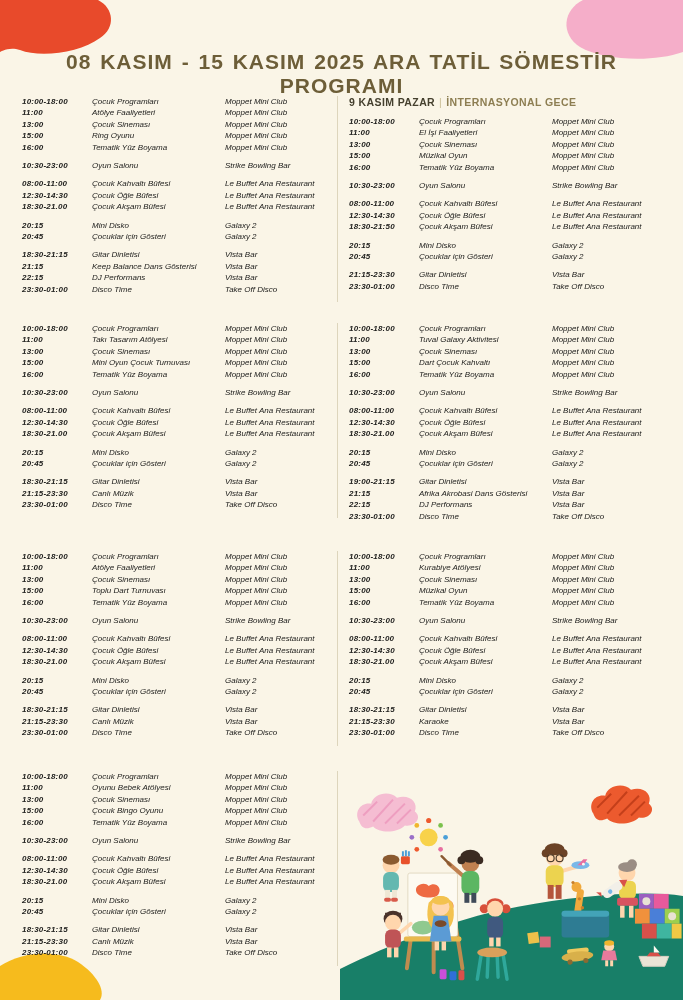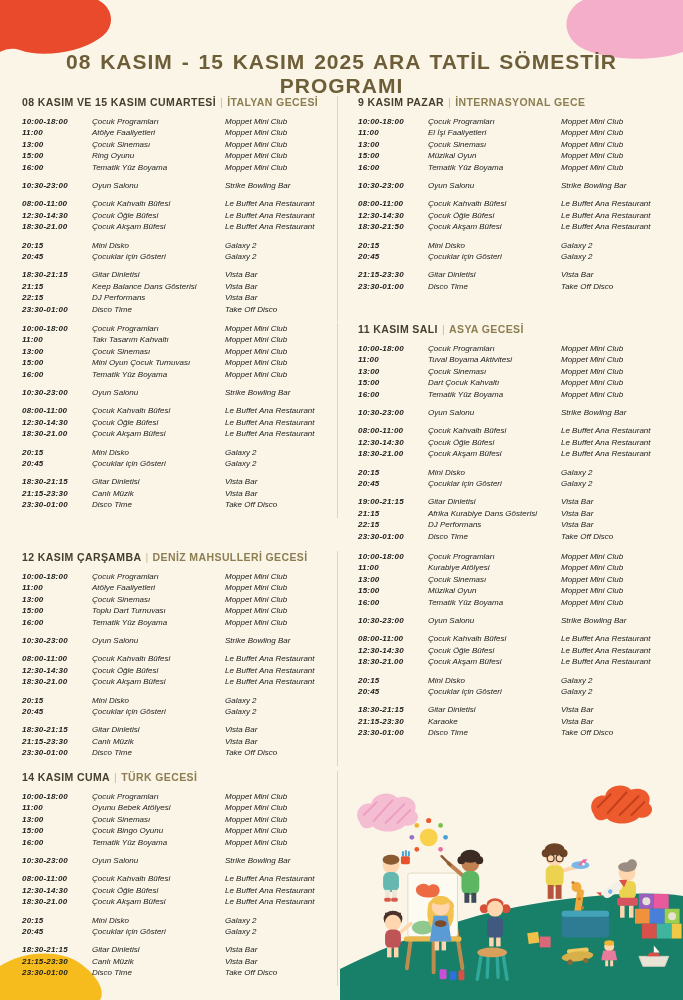--- a/index.html
+++ b/index.html
@@ -10,21 +10,21 @@
   }
   html,body{margin:0;padding:0;background:#e9e9e9;}
   .page{position:relative;width:683px;height:1000px;margin:0 auto;overflow:hidden;
         background:var(--background);font-family:"Liberation Sans",sans-serif;}
   .deco{position:absolute;left:0;top:0;pointer-events:none;}
   .page-title{position:absolute;top:50px;left:0;right:0;margin:0;text-align:center;
         font-size:21px;font-weight:bold;color:var(--title-text);
         letter-spacing:1px;word-spacing:2px;}
   .day-section{position:absolute;}
   .col-left{left:22px;width:315px;border-right:1px solid var(--divider);}
-  .col-right{left:358px;width:322px;}
+  .col-right{left:349px;width:322px;}
   .band-0{top:96px;} .band-1{top:323px;} .band-2{top:551px;} .band-3{top:771px;}
   .sec-head{margin:0 0 8px 0;font-size:10.5px;font-weight:bold;color:var(--day-title);
         letter-spacing:0.4px;}
   .sec-head .sep{color:var(--sep);font-weight:normal;padding:0 4px;}
   .sec-head .theme{color:var(--theme-title);}
   .group{margin-bottom:7px;font-style:italic;}
   .row{display:flex;font-size:8px;line-height:11.4px;color:var(--row-text);}
   .row .t{width:70px;font-weight:bold;letter-spacing:0.2px;flex:none;}
   .row .a{width:133px;flex:none;}
   .row .v{flex:1;}
@@ -38,21 +38,20 @@
   <svg class="deco" width="683" height="1000" viewBox="0 0 683 1000" aria-hidden="true">
     <path d="M0 0 L98 0 C114 8 116 28 100 38 C80 53 40 58 20 50 C9 46 0 52 0 52 Z" fill="var(--blob-orange)"></path>
     <path d="M683 0 L583 0 C563 10 560 34 580 47 C602 60 652 63 683 52 Z" fill="var(--blob-pink)"></path>
     <path d="M0 1000 L0 966 C22 951 58 949 78 962 C96 974 106 990 100 1000 Z" fill="var(--blob-yellow)"></path>
   </svg>
 
   <h1 class="page-title">08 KASIM - 15 KASIM 2025 ARA TATİL SÖMESTİR PROGRAMI</h1>
 
   <div id="sections">
       <section class="day-section col-left band-0">
-        <h2 class="sec-head"><span class="day">08 KASIM VE 15 KASIM CUMARTESİ</span><span class="sep">|</span><span class="theme">İTALYAN GECESİ</span></h2>
         <div class="group">
           <div class="row">
             <span class="t">10:00-18:00</span>
             <span class="a">Çocuk Programları</span>
             <span class="v">Moppet Mini Club</span>
           </div>
           <div class="row">
             <span class="t">11:00</span>
             <span class="a">Atölye Faaliyetleri</span>
             <span class="v">Moppet Mini Club</span>
@@ -212,21 +211,21 @@
       </section>
       <section class="day-section col-left band-1">
         <div class="group">
           <div class="row">
             <span class="t">10:00-18:00</span>
             <span class="a">Çocuk Programları</span>
             <span class="v">Moppet Mini Club</span>
           </div>
           <div class="row">
             <span class="t">11:00</span>
-            <span class="a">Takı Tasarım Kahvaltı</span>
+            <span class="a">Takı Tasarım Atölyesi</span>
             <span class="v">Moppet Mini Club</span>
           </div>
           <div class="row">
             <span class="t">13:00</span>
             <span class="a">Çocuk Sineması</span>
             <span class="v">Moppet Mini Club</span>
           </div>
           <div class="row">
             <span class="t">15:00</span>
             <span class="a">Mini Oyun Çocuk Turnuvası</span>
@@ -286,30 +285,29 @@
             <span class="v">Vista Bar</span>
           </div>
           <div class="row">
             <span class="t">23:30-01:00</span>
             <span class="a">Disco Time</span>
             <span class="v">Take Off Disco</span>
           </div>
         </div>
       </section>
       <section class="day-section col-right band-1">
-        <h2 class="sec-head"><span class="day">11 KASIM SALI</span><span class="sep">|</span><span class="theme">ASYA GECESİ</span></h2>
         <div class="group">
           <div class="row">
             <span class="t">10:00-18:00</span>
             <span class="a">Çocuk Programları</span>
             <span class="v">Moppet Mini Club</span>
           </div>
           <div class="row">
             <span class="t">11:00</span>
-            <span class="a">Tuval Boyama Aktivitesi</span>
+            <span class="a">Tuval Galaxy Aktivitesi</span>
             <span class="v">Moppet Mini Club</span>
           </div>
           <div class="row">
             <span class="t">13:00</span>
             <span class="a">Çocuk Sineması</span>
             <span class="v">Moppet Mini Club</span>
           </div>
           <div class="row">
             <span class="t">15:00</span>
             <span class="a">Dart Çocuk Kahvaltı</span>
@@ -358,37 +356,36 @@
           </div>
         </div>
         <div class="group">
           <div class="row">
             <span class="t">19:00-21:15</span>
             <span class="a">Gitar Dinletisi</span>
             <span class="v">Vista Bar</span>
           </div>
           <div class="row">
             <span class="t">21:15</span>
-            <span class="a">Afrika Kurabiye Dans Gösterisi</span>
+            <span class="a">Afrika Akrobasi Dans Gösterisi</span>
             <span class="v">Vista Bar</span>
           </div>
           <div class="row">
             <span class="t">22:15</span>
             <span class="a">DJ Performans</span>
             <span class="v">Vista Bar</span>
           </div>
           <div class="row">
             <span class="t">23:30-01:00</span>
             <span class="a">Disco Time</span>
             <span class="v">Take Off Disco</span>
           </div>
         </div>
       </section>
       <section class="day-section col-left band-2">
-        <h2 class="sec-head"><span class="day">12 KASIM ÇARŞAMBA</span><span class="sep">|</span><span class="theme">DENİZ MAHSULLERİ GECESİ</span></h2>
         <div class="group">
           <div class="row">
             <span class="t">10:00-18:00</span>
             <span class="a">Çocuk Programları</span>
             <span class="v">Moppet Mini Club</span>
           </div>
           <div class="row">
             <span class="t">11:00</span>
             <span class="a">Atölye Faaliyetleri</span>
             <span class="v">Moppet Mini Club</span>
@@ -539,21 +536,20 @@
             <span class="v">Vista Bar</span>
           </div>
           <div class="row">
             <span class="t">23:30-01:00</span>
             <span class="a">Disco Time</span>
             <span class="v">Take Off Disco</span>
           </div>
         </div>
       </section>
       <section class="day-section col-left band-3">
-        <h2 class="sec-head"><span class="day">14 KASIM CUMA</span><span class="sep">|</span><span class="theme">TÜRK GECESİ</span></h2>
         <div class="group">
           <div class="row">
             <span class="t">10:00-18:00</span>
             <span class="a">Çocuk Programları</span>
             <span class="v">Moppet Mini Club</span>
           </div>
           <div class="row">
             <span class="t">11:00</span>
             <span class="a">Oyunu Bebek Atölyesi</span>
             <span class="v">Moppet Mini Club</span>

